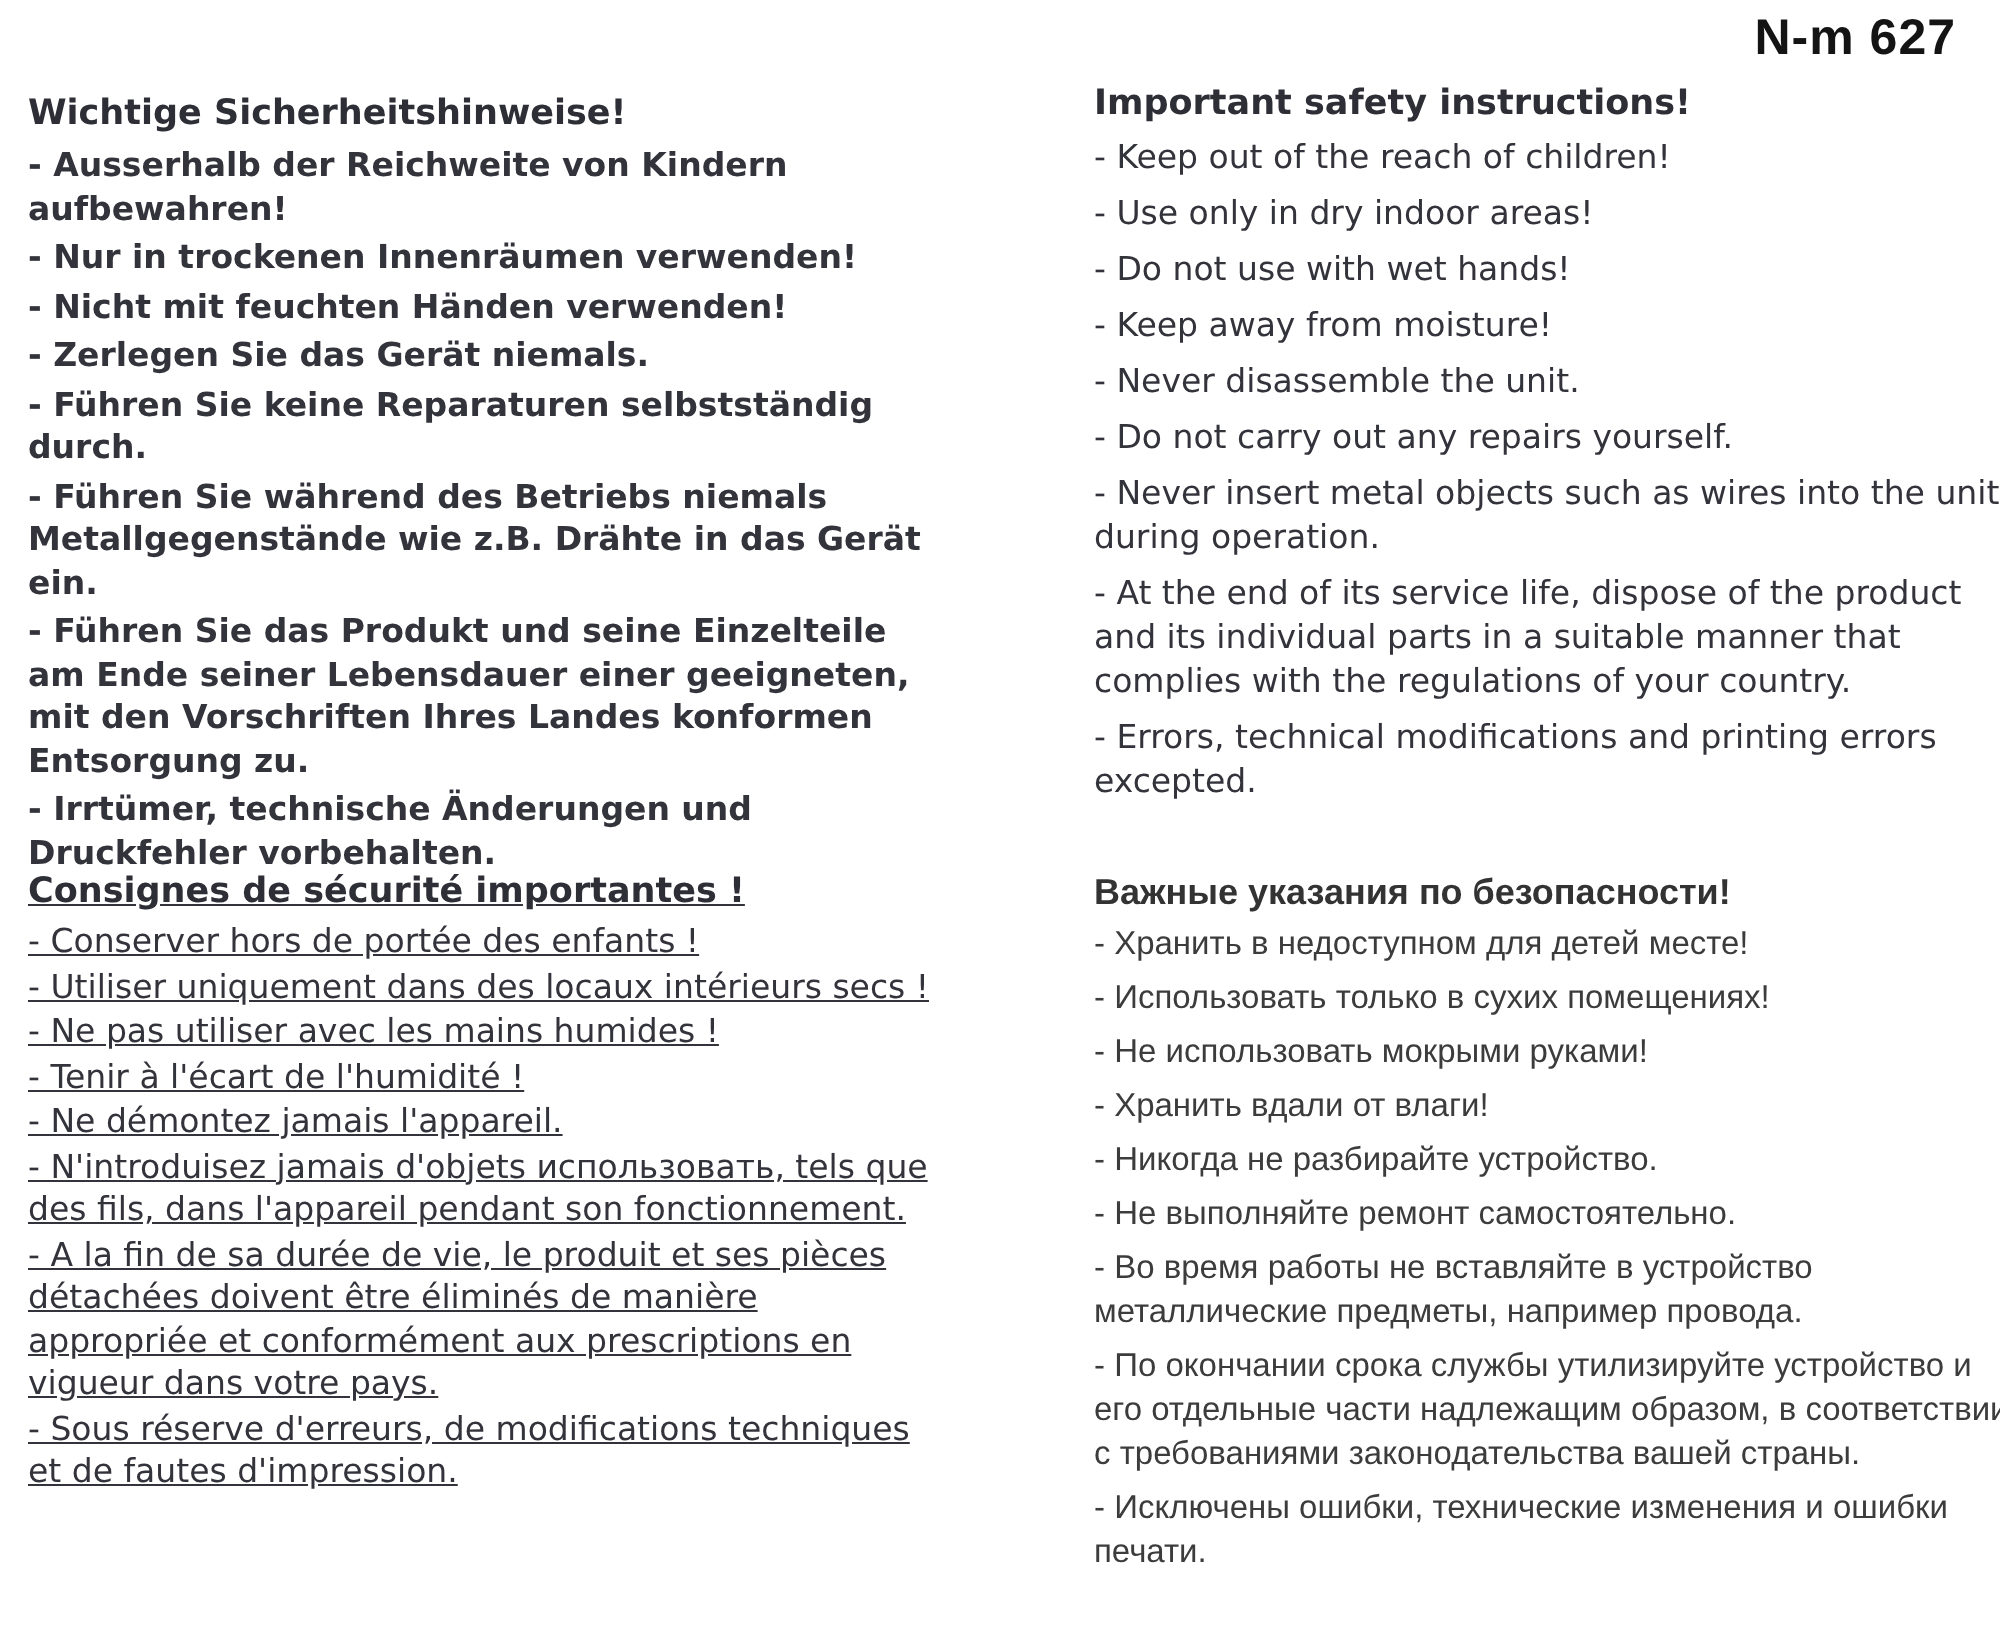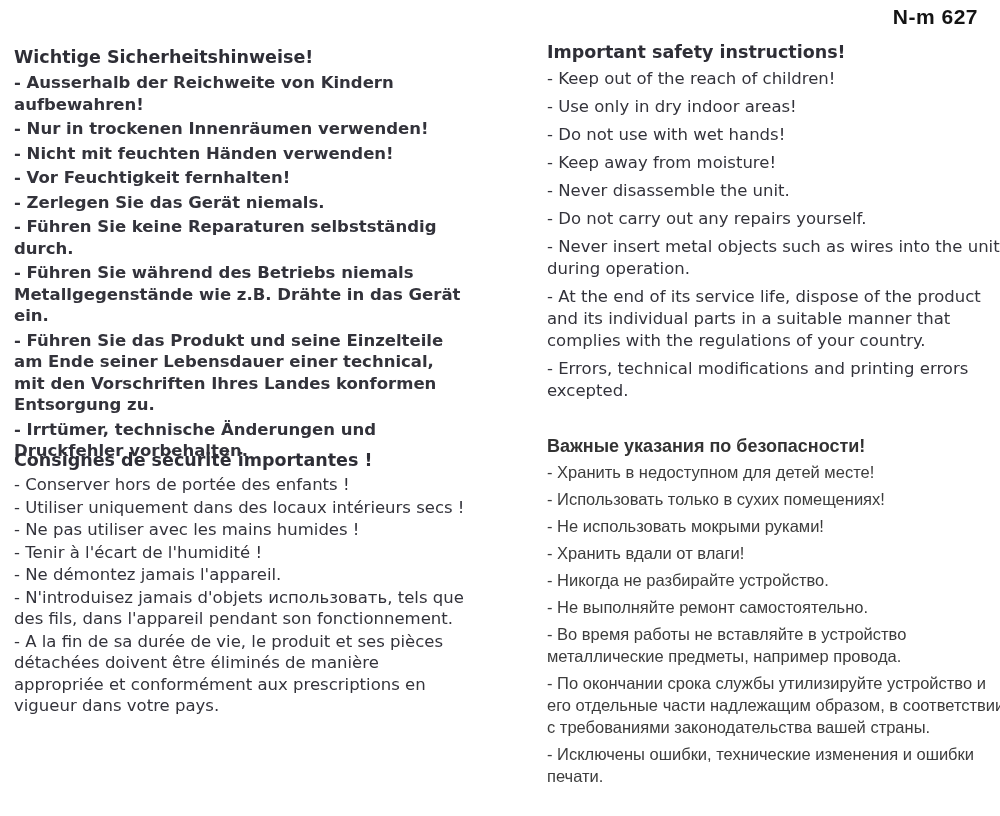--- a/index.html
+++ b/index.html
@@ -10,30 +10,30 @@
     height:816px;
     background:#ffffff;
     overflow:hidden;
   }
   .model {
     position:absolute;
     top:5px;
     right:22px;
     font-family:"Liberation Sans", sans-serif;
     font-weight:bold;
-    font-size:21px;
+    font-size:25px;
     color:#141414;
     letter-spacing:0.5px;
   }
   .sec { position:absolute; }
   .sec-latin { font-family:"DejaVu Sans", sans-serif; color:#33333b; }
   .sec-ru    { font-family:"Liberation Sans", sans-serif; color:#3c3c3c; }
 
   #sec-de { left:14px;  top:45px;  width:455px; }
-  #sec-fr { left:14px;  top:448px; width:455px; }
+  #sec-fr { left:14px;  top:434px; width:455px;text-decoration:underline; }
   #sec-en { left:547px; top:40px;  width:460px; }
   #sec-ru { left:547px; top:434px; width:460px; }
 
   .hd {
     font-weight:bold;
     font-size:17.5px;
     line-height:24px;
     margin-bottom:3px;
     color:#2e2e36;
   }
@@ -54,39 +54,39 @@
 <div class="page">
 
   <div class="model">N-m 627</div>
 
   <section class="sec sec-latin" id="sec-de">
     <h2 class="hd">Wichtige Sicherheitshinweise!</h2>
     <div class="items">
         <p class="item">- Ausserhalb der Reichweite von Kindern aufbewahren!</p>
         <p class="item">- Nur in trockenen Innenräumen verwenden!</p>
         <p class="item">- Nicht mit feuchten Händen verwenden!</p>
-        <p class="item">- Vor Feuchtigkeit fernhalten!</p>
         <p class="item">- Zerlegen Sie das Gerät niemals.</p>
         <p class="item">- Führen Sie keine Reparaturen selbstständig durch.</p>
         <p class="item">- Führen Sie während des Betriebs niemals Metallgegenstände wie z.B. Drähte in das Gerät ein.</p>
-        <p class="item">- Führen Sie das Produkt und seine Einzelteile am Ende seiner Lebensdauer einer technical, mit den Vorschriften Ihres Landes konformen Entsorgung zu.</p>
+        <p class="item">- Führen Sie das Produkt und seine Einzelteile am Ende seiner Lebensdauer einer geeigneten, mit den Vorschriften Ihres Landes konformen Entsorgung zu.</p>
         <p class="item">- Irrtümer, technische Änderungen und Druckfehler vorbehalten.</p>
       </div>
   </section>
 
   <section class="sec sec-latin" id="sec-fr">
     <h2 class="hd">Consignes de sécurité importantes !</h2>
     <div class="items">
         <p class="item">- Conserver hors de portée des enfants !</p>
         <p class="item">- Utiliser uniquement dans des locaux intérieurs secs !</p>
         <p class="item">- Ne pas utiliser avec les mains humides !</p>
         <p class="item">- Tenir à l'écart de l'humidité !</p>
         <p class="item">- Ne démontez jamais l'appareil.</p>
         <p class="item">- N'introduisez jamais d'objets использовать, tels que des fils, dans l'appareil pendant son fonctionnement.</p>
         <p class="item">- A la fin de sa durée de vie, le produit et ses pièces détachées doivent être éliminés de manière appropriée et conformément aux prescriptions en vigueur dans votre pays.</p>
+        <p class="item">- Sous réserve d'erreurs, de modifications techniques et de fautes d'impression.</p>
       </div>
   </section>
 
   <section class="sec sec-latin" id="sec-en">
     <h2 class="hd">Important safety instructions!</h2>
     <div class="items">
         <p class="item">- Keep out of the reach of children!</p>
         <p class="item">- Use only in dry indoor areas!</p>
         <p class="item">- Do not use with wet hands!</p>
         <p class="item">- Keep away from moisture!</p>

